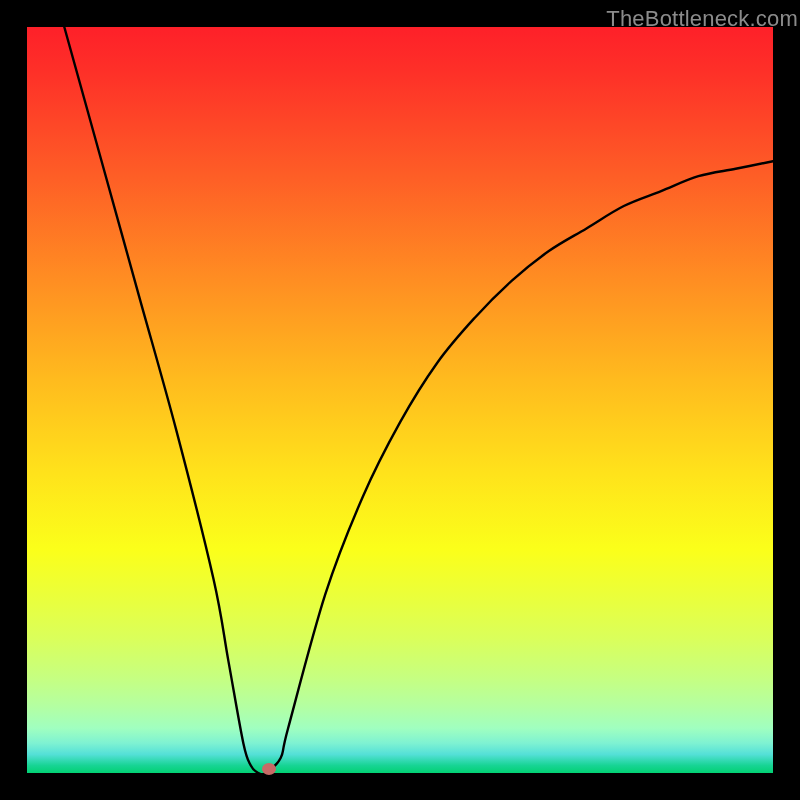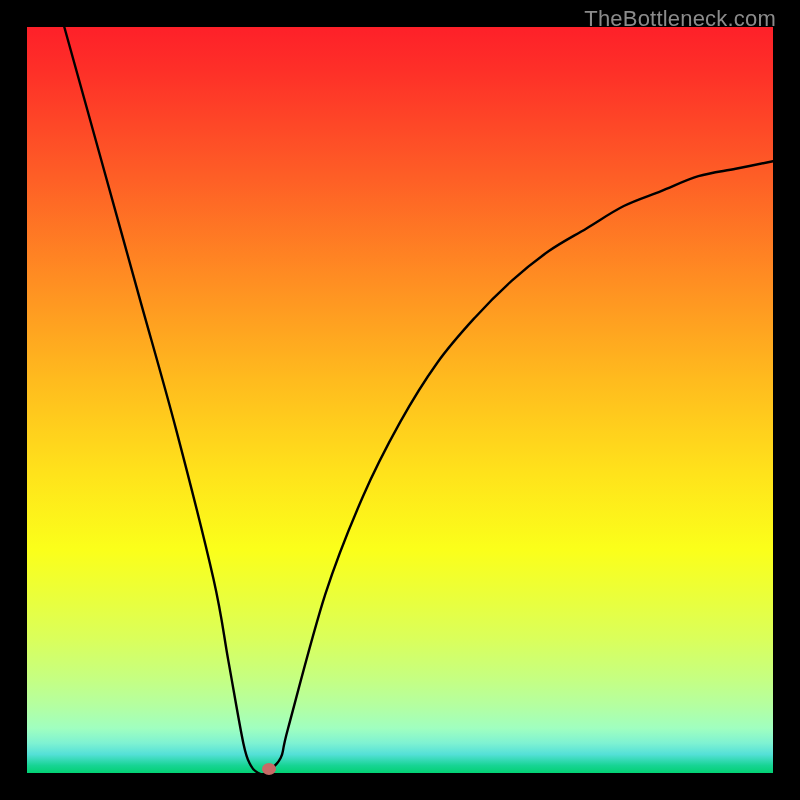--- a/index.html
+++ b/index.html
@@ -31,21 +31,21 @@
       #a0ffc0 94%,
       #7ef2d2 96%,
       #54e0d7 97.5%,
       #17d494 99%,
       #02d173 100%
     );
   }
   .watermark {
     position: absolute;
     top: 6px;
-    right: 24px;
+    right: 2px;
     font-family: Arial, Helvetica, sans-serif;
     font-size: 22px;
     font-weight: 500;
     color: #8b8b8b;
     letter-spacing: 0.2px;
   }
   svg.curve {
     position: absolute;
     left: 0; top: 0;
     width: 746px;

